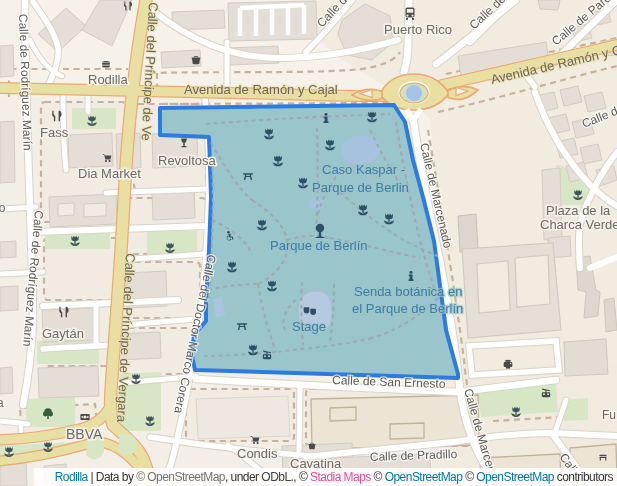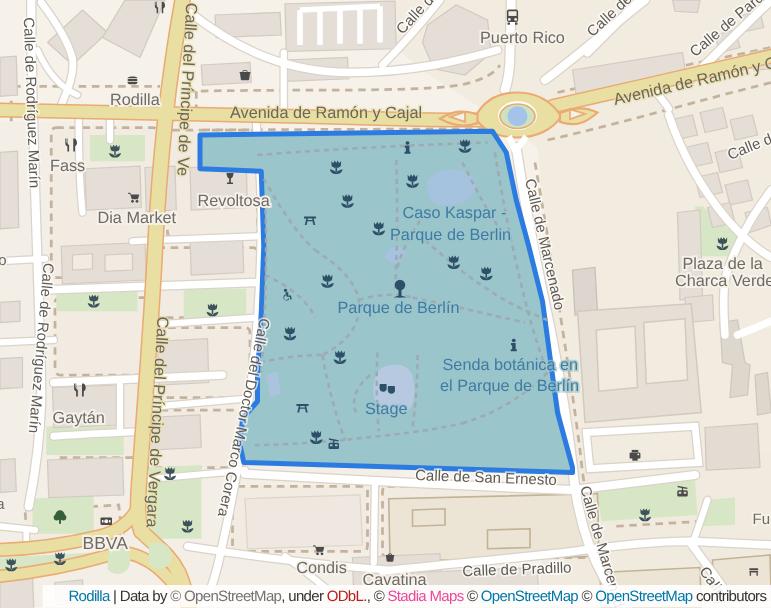--- a/index.html
+++ b/index.html
@@ -675,15 +675,15 @@
 <text class="street" transform="translate(474,30) rotate(-43)">Calle de</text>
 
 <text class="street" transform="translate(556,46) rotate(-40)">Calle de Pard</text>
 
 <text class="street" transform="translate(584,128) rotate(-22)">Calle de</text>
 
 <text class="street" transform="translate(559,457) rotate(54)">Calle</text>
 </svg>
 
 <div style="position:absolute;left:34px;top:468px;width:583px;height:18px;background:rgba(255,255,255,0.88);font:12px 'Liberation Sans',sans-serif;letter-spacing:-0.045em;color:#333;white-space:nowrap;padding-top:2px;text-align:right;box-sizing:border-box;padding-right:4px;">
-<span style="color:#0078a8">Rodilla</span> | Data by <span style="color:#737373">© OpenStreetMap</span>, under <span style="color:#b91c1c">ODbL.</span>, © <span style="color:#ec4899">Stadia Maps</span> © <span style="color:#0078a8">OpenStreetMap</span> © <span style="color:#0078a8">OpenStreetMap</span> contributors
+<span style="color:#0078a8">Rodilla</span> | Data by <span style="color:#737373">© OpenStreetMap</span>, under <span style="color:#404040">ODbL.</span>, © <span style="color:#ec4899">Stadia Maps</span> © <span style="color:#0078a8">OpenStreetMap</span> © <span style="color:#0078a8">OpenStreetMap</span> contributors
 </div>
 
 
 </body></html>

